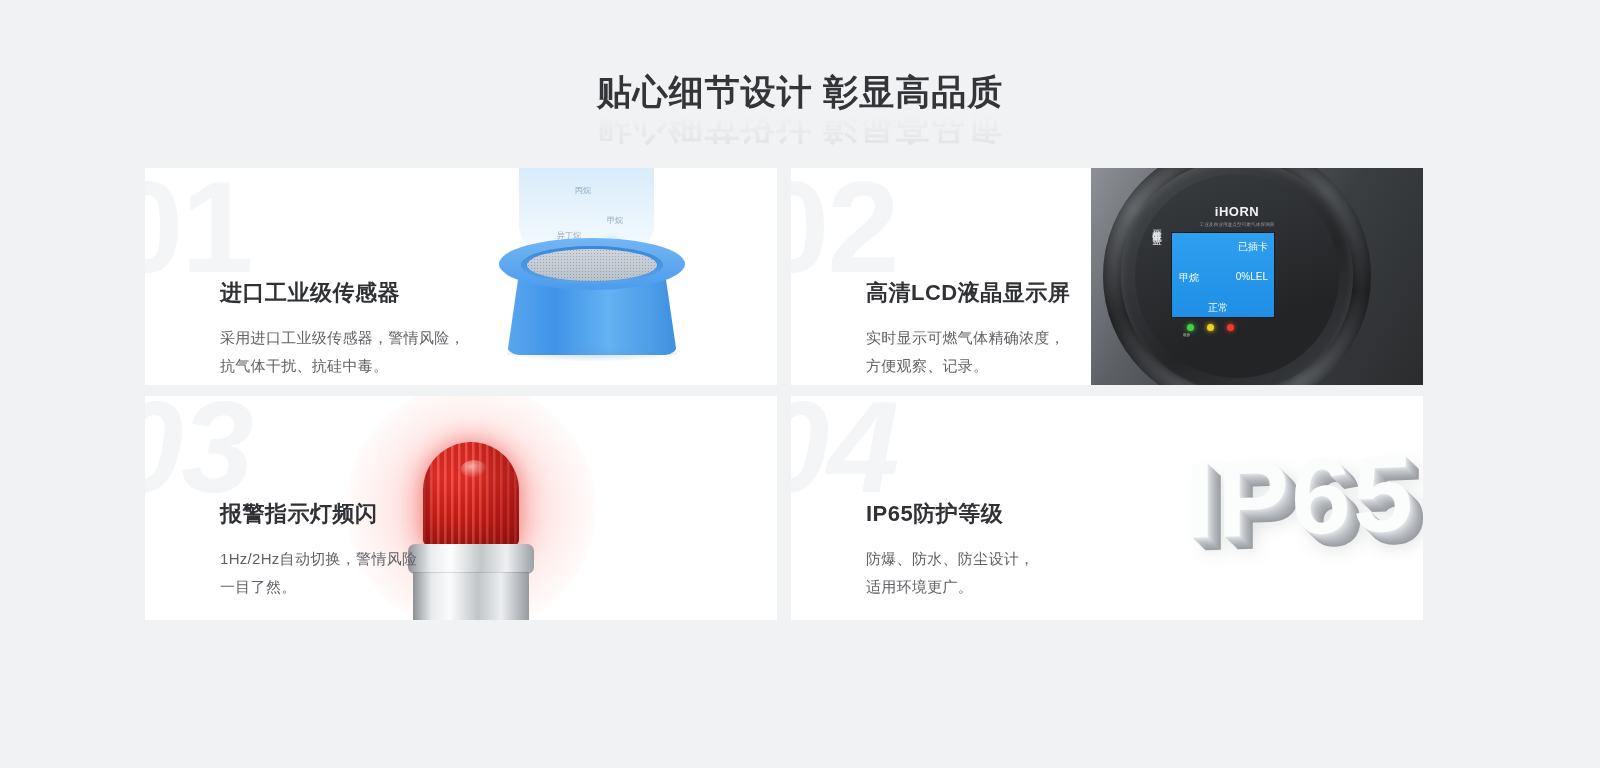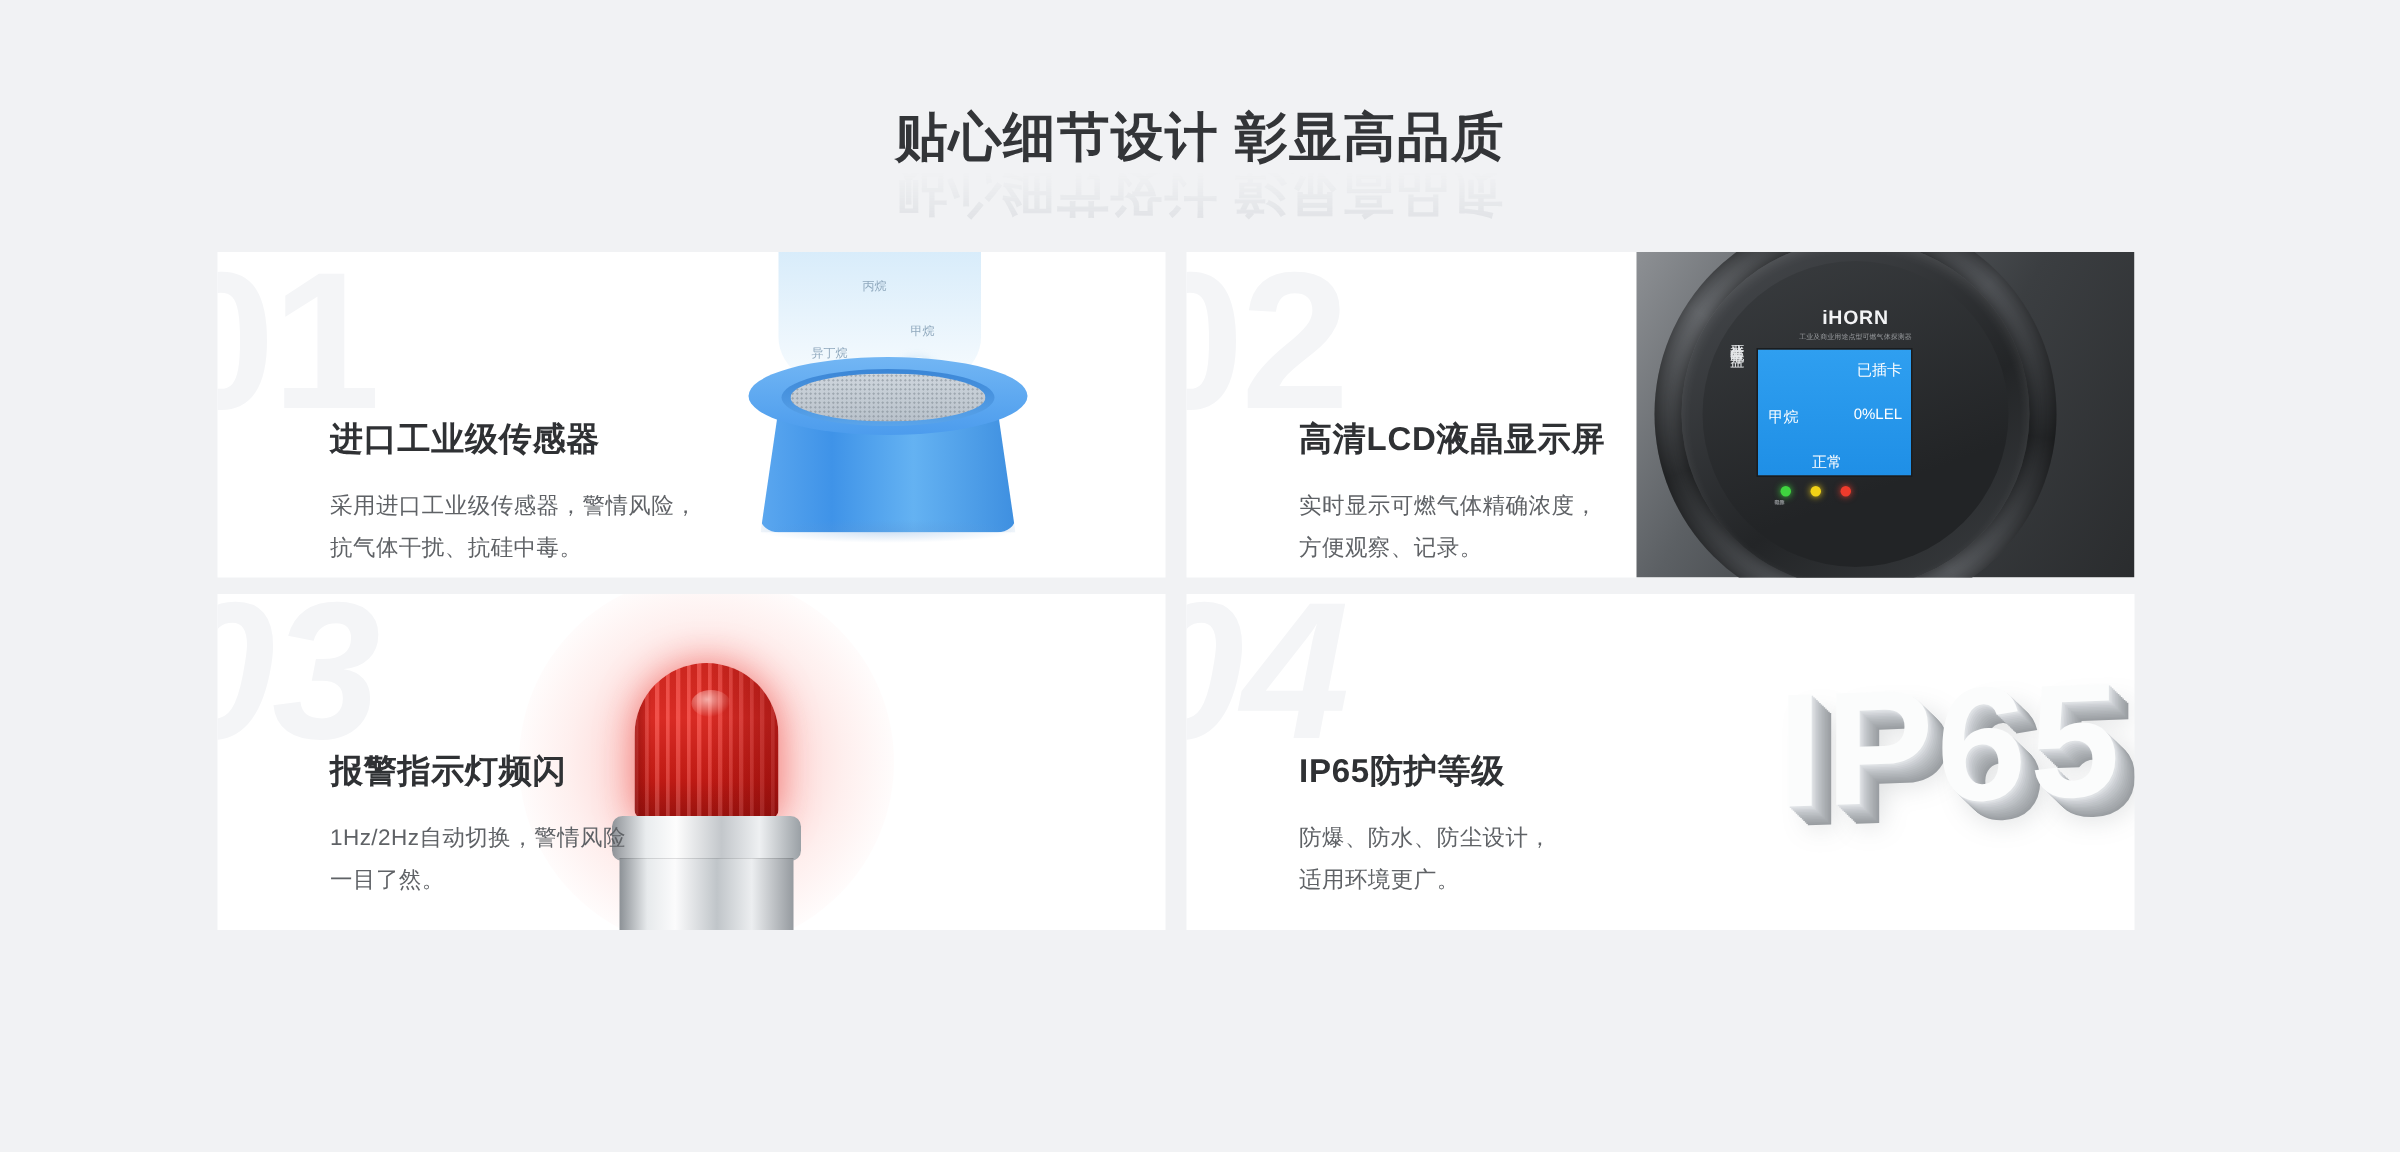--- a/index.html
+++ b/index.html
@@ -221,21 +221,21 @@
 
   <div class="grid">
 
     <div class="card r1">
       <div class="watermark">01</div>
 
       <div class="art art-sensor">
         <div class="gas-column"></div>
         <span class="gas-label" style="left:116px; top:17px;">丙烷</span>
         <span class="gas-label" style="left:148px; top:47px;">甲烷</span>
-        <span class="gas-label" style="left:82px; top:62px;">异丁烷</span>
+        <span class="gas-label" style="left:98px; top:62px;">异丁烷</span>
         <div class="gas-bubble" style="left:135px; top:70px; width:34px; height:34px;"></div>
         <span class="gas-label" style="left:142px; top:81px; color:#7fa0ba;">氢气</span>
 
         <div class="sensor-body"></div>
         <div class="sensor-top"></div>
         <div class="sensor-rim"></div>
         <div class="sensor-mesh"></div>
         <div class="sensor-base-shadow"></div>
       </div>
 

